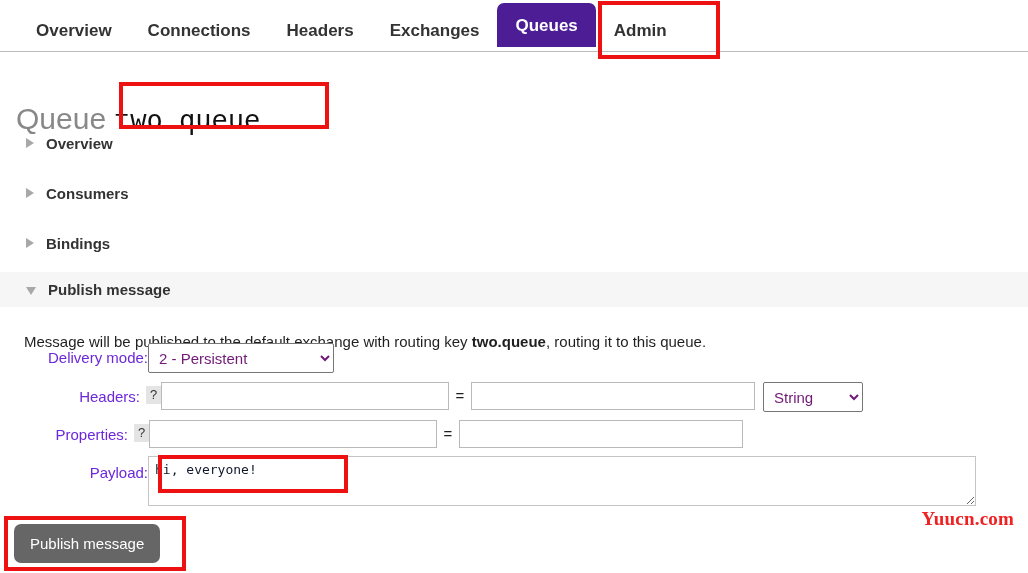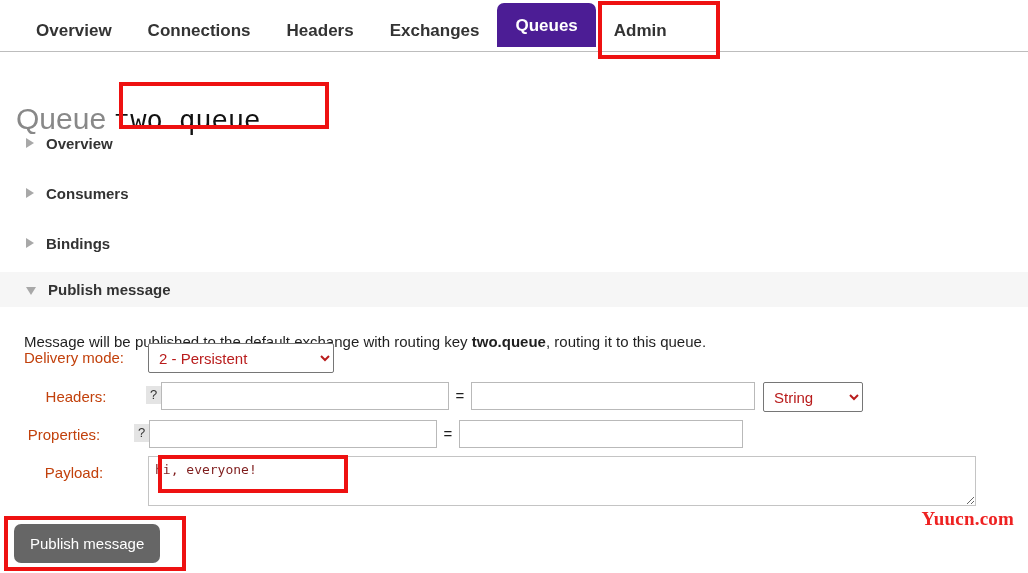--- a/index.html
+++ b/index.html
@@ -127,23 +127,23 @@
 
   .form-row {
     position: absolute;
     left: 0;
     width: 1028px;
     display: flex;
     align-items: flex-start;
   }
   .row-label {
     width: 148px;
-    text-align: center;
-    font-size: 15px;
-    color: #c2410c;
+    text-align: right;
+    font-size: 15px;
+    color: #6d28d9;
     flex: none;
     padding-top: 6px;
   }
   .help-badge {
     display: inline-block;
     width: 15px;
     height: 18px;
     line-height: 18px;
     text-align: center;
     background: #e4e4e4;
@@ -173,21 +173,21 @@
     flex: none;
     padding-top: 5px;
   }
   select.sel {
     height: 30px;
     border: 1px solid #767676;
     border-radius: 2px;
     background: #ffffff;
     font-family: "Liberation Sans", sans-serif;
     font-size: 15px;
-    color: #b91c1c;
+    color: #701a75;
     padding: 0 6px;
     box-sizing: border-box;
     outline: none;
   }
 
   #row-delivery { top: 343px; }
   #row-delivery .row-label { padding-top: 6px; }
   #sel-delivery { width: 186px; }
 
   #row-headers { top: 382px; }
@@ -203,21 +203,21 @@
 
   #row-payload { top: 456px; }
   #row-payload .row-label { width: 148px; padding-top: 8px; }
   #ta-payload {
     width: 828px;
     height: 50px;
     border: 1px solid #c4c4c4;
     box-sizing: border-box;
     font-family: "DejaVu Sans Mono", "Liberation Mono", monospace;
     font-size: 13px;
-    color: #7f1d1d;
+    color: #0f172a;
     padding: 4px 6px;
     resize: both;
     outline: none;
     overflow: hidden;
     line-height: 17px;
   }
 
   
   #publish-btn {
     position: absolute;

